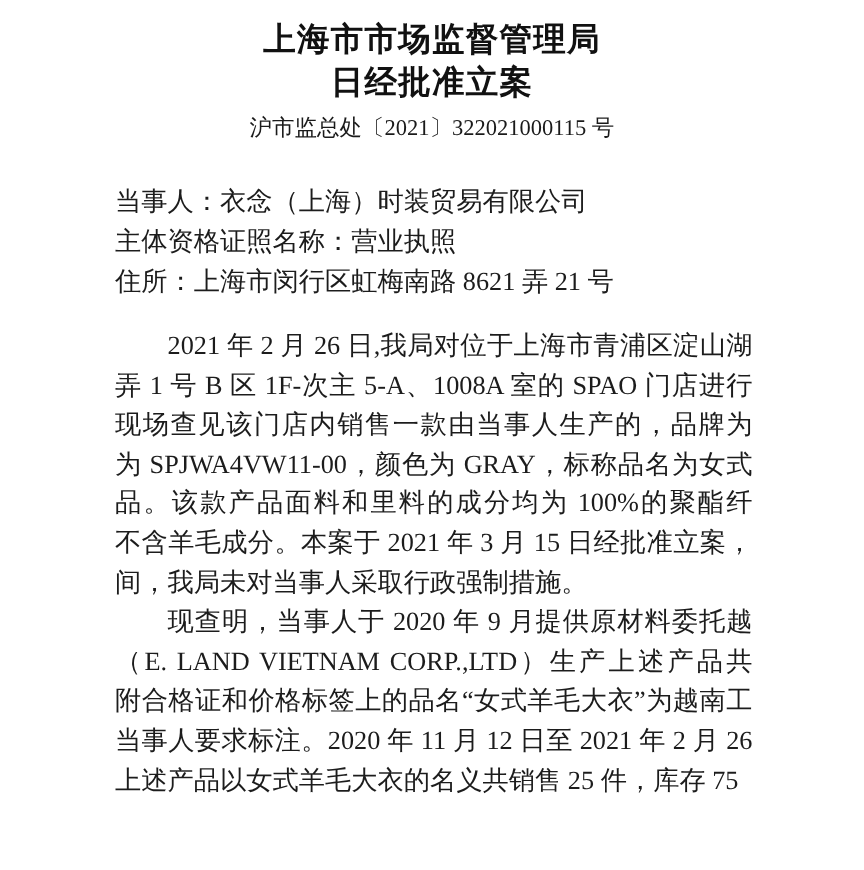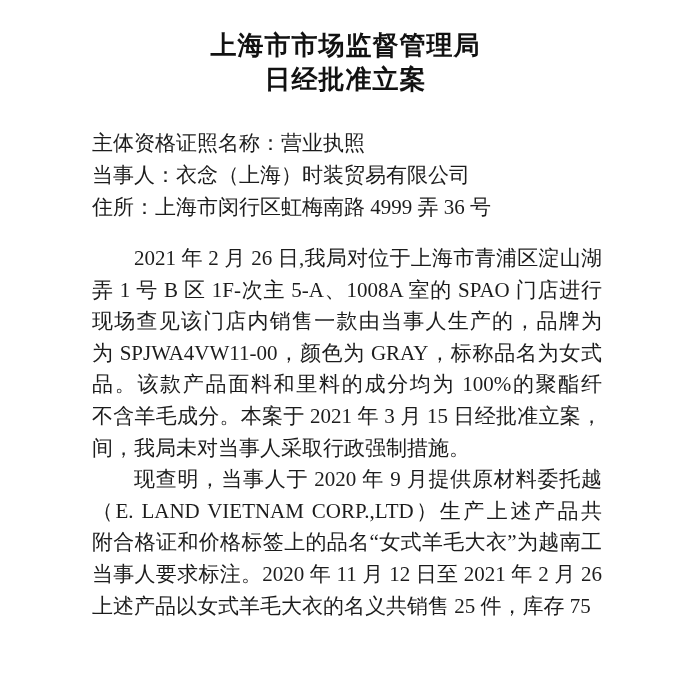--- a/index.html
+++ b/index.html
@@ -9,21 +9,21 @@
   }
   .page {
     position: relative;
     width: 691px;
     height: 696px;
     background: #ffffff;
     color: #1a1a1a;
     overflow: hidden;
   }
   .title-block {
-    margin: 16px;
+    margin: 2px;
     padding-top: 12px;
     text-align: center;
     font-family: "Liberation Sans", "DejaVu Sans", sans-serif;
     font-weight: bold;
     font-size: 26px;
     line-height: 34px;
     letter-spacing: 1px;
     color: #111111;
   }
   .doc-number {
@@ -67,27 +67,28 @@
 </head>
 <body>
 
 <div class="page">
 
   <h1 class="title-block">
     <div>上海市市场监督管理局</div>
     <div>日经批准立案</div>
   </h1>
 
+  <div class="doc-number">沪市监总处〔2021〕322021000115 号</div>
 
   <div class="content">
 
     <div class="party">
+      <div class="line">当事人：衣念（上海）时装贸易有限公司</div>
       <div class="line">主体资格证照名称：营业执照</div>
-      <div class="line">当事人：衣念（上海）时装贸易有限公司</div>
-      <div class="line">住所：上海市闵行区虹梅南路 4999 弄 36 号</div>
+      <div class="line">住所：上海市闵行区虹梅南路 8621 弄 21 号</div>
     </div>
 
     <div class="paras">
 
       <div class="para">
         <div class="line jline indent">2021 年 2 月 26 日,我局对位于上海市青浦区淀山湖大道 899</div>
         <div class="line jline">弄 1 号 B 区 1F-次主 5-A、1008A 室的 SPAO 门店进行执法检查，</div>
         <div class="line jline">现场查见该门店内销售一款由当事人生产的，品牌为 SPAO，款号</div>
         <div class="line jline">为 SPJWA4VW11-00，颜色为 GRAY，标称品名为女式羊毛大衣的产</div>
         <div class="line jline">品。该款产品面料和里料的成分均为 100%的聚酯纤维，该款产品</div>

